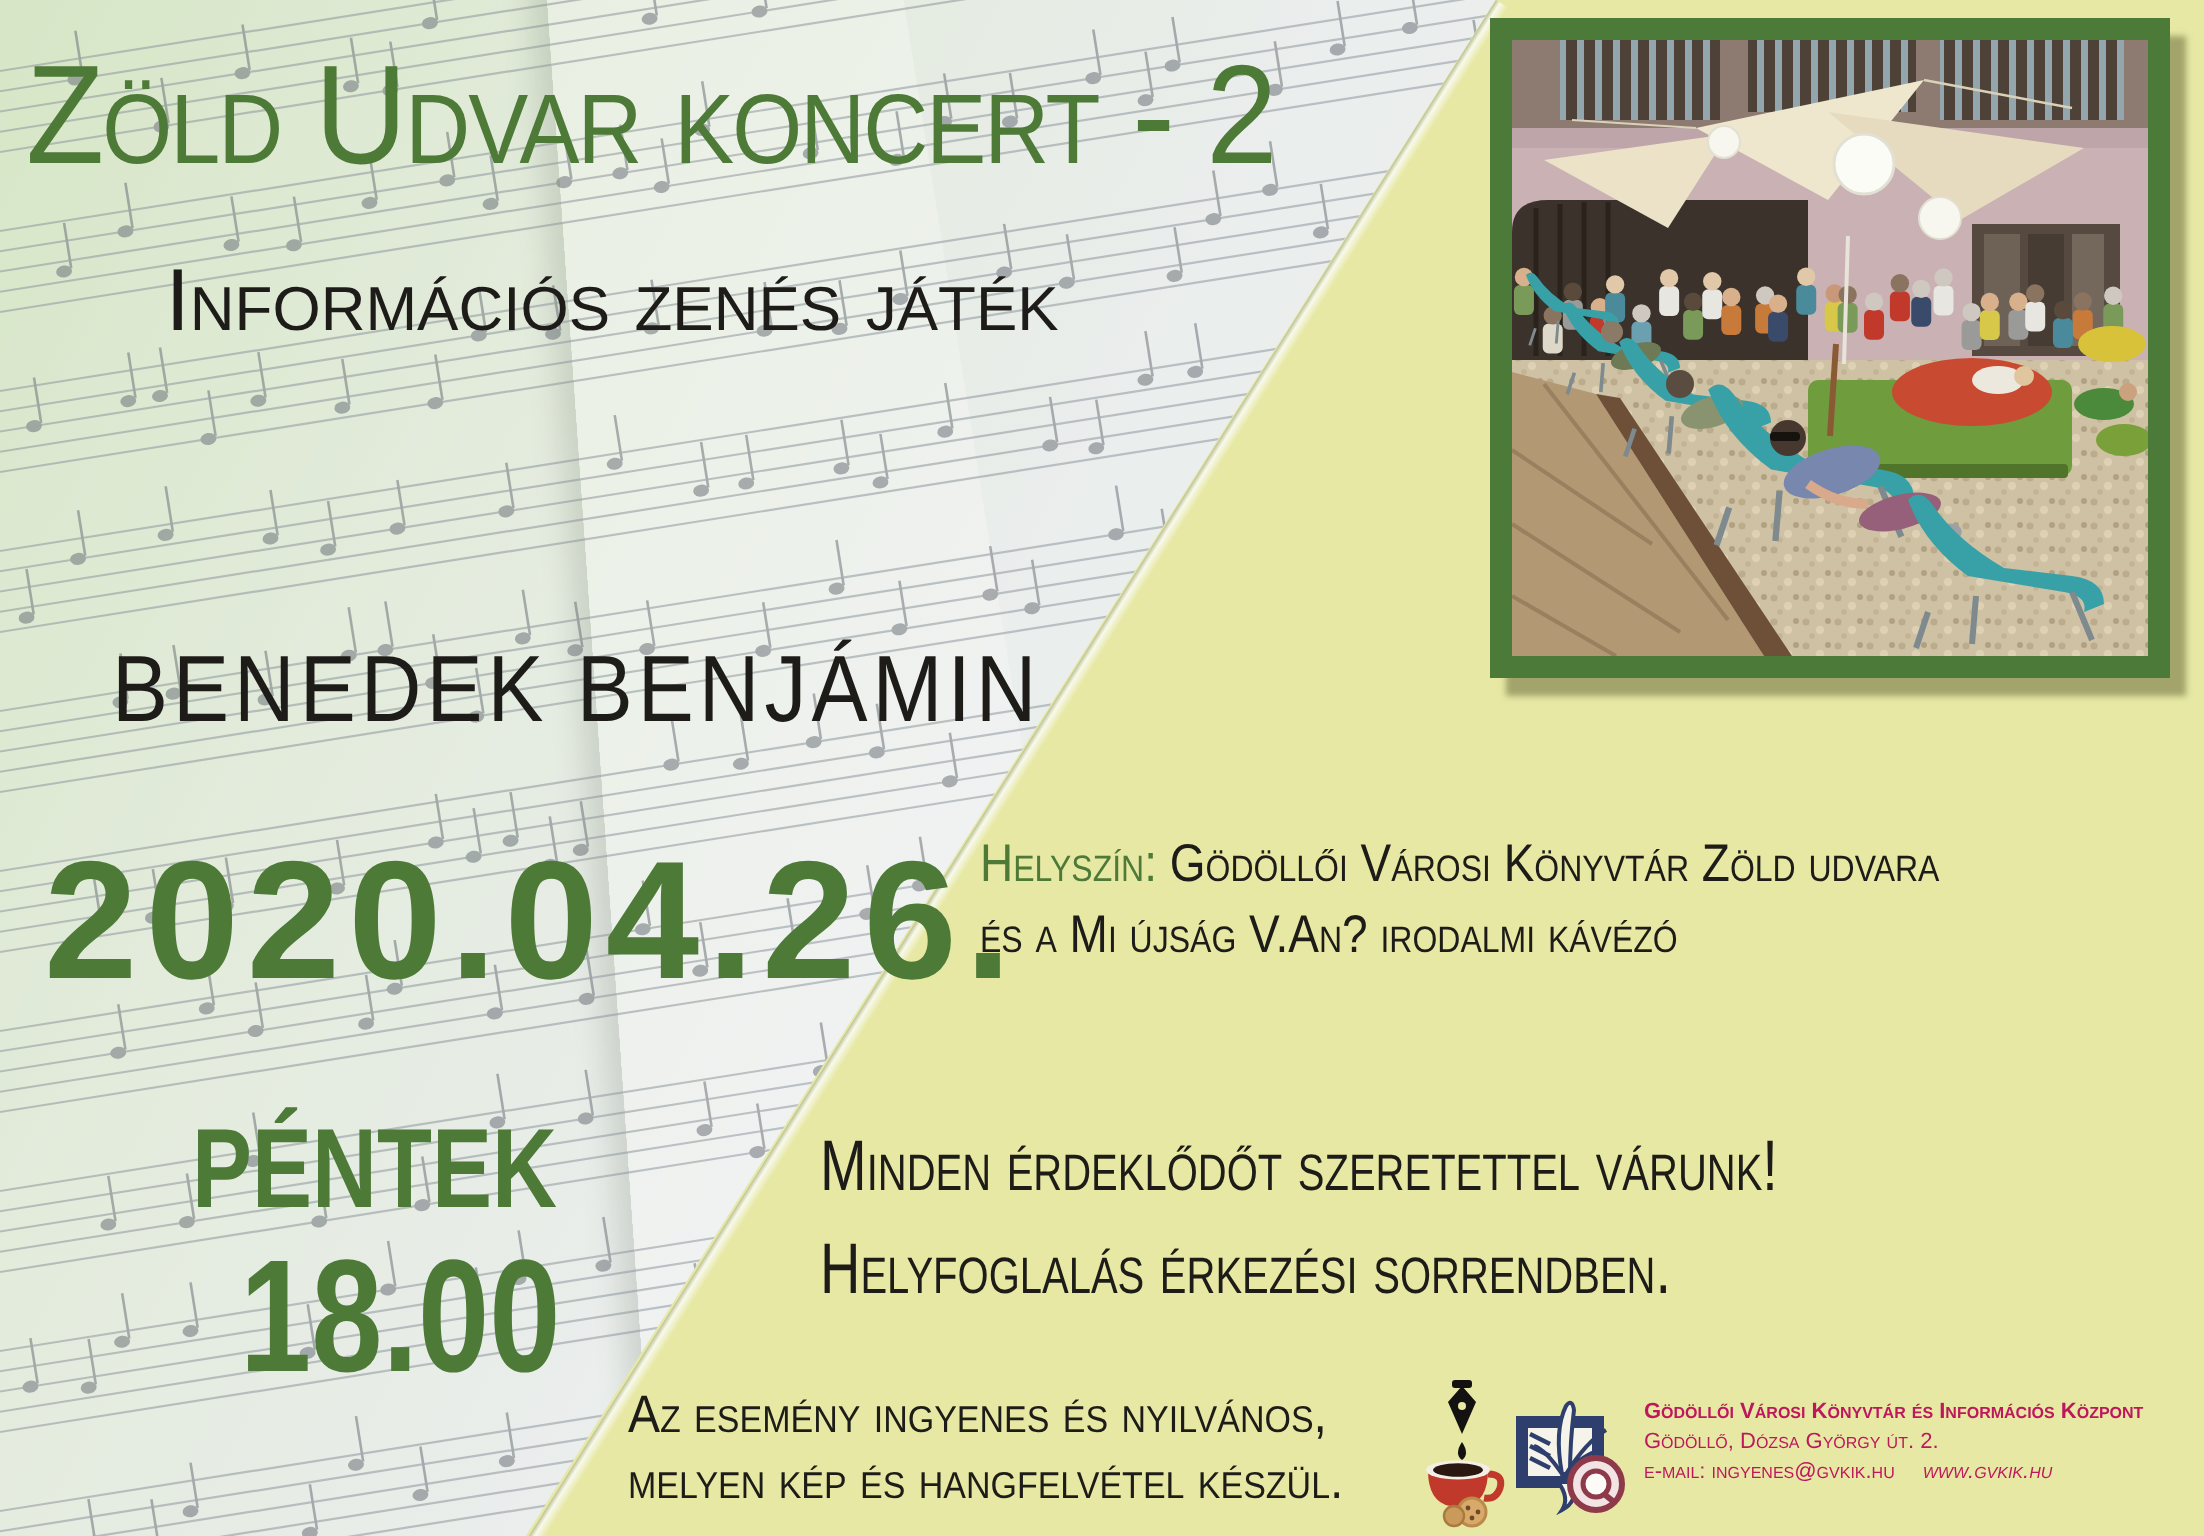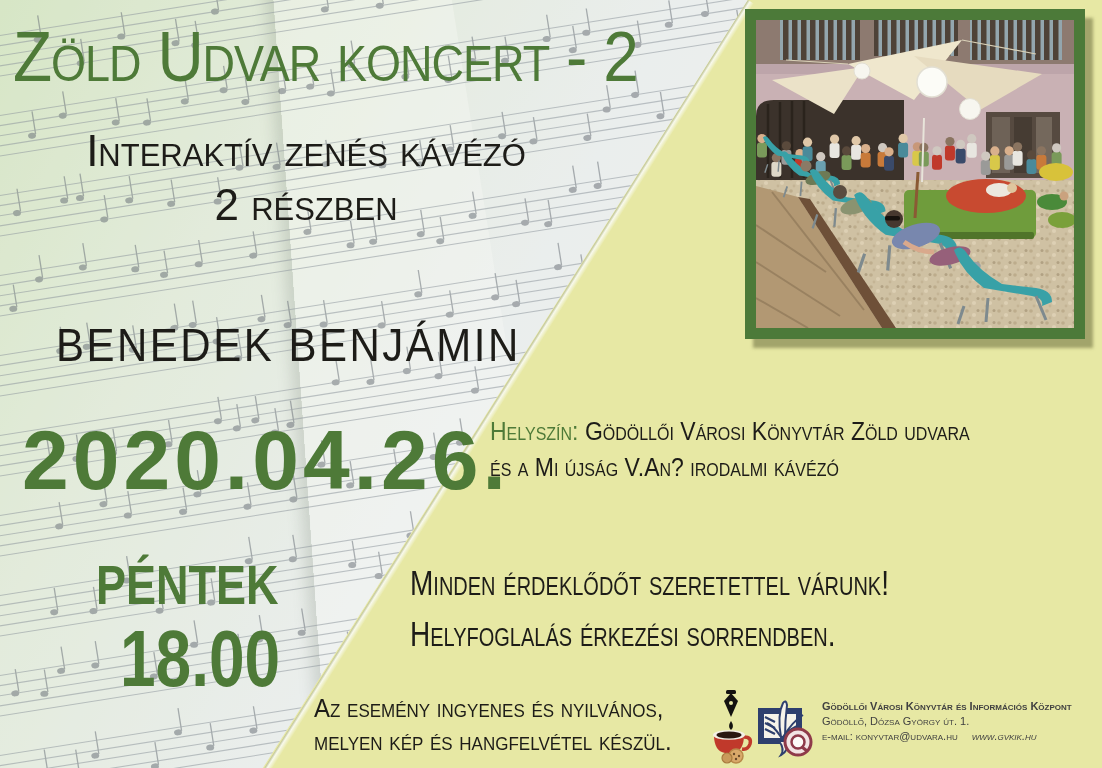--- a/index.html
+++ b/index.html
@@ -53,21 +53,21 @@
   .photo-frame{
     left:745px;top:9px;width:340px;height:330px;box-sizing:border-box;
     border:11px solid #4c7a39;
     box-shadow:8px 9px 3px rgba(105,108,60,.55);
     background:#c9b1b4;
   }
   .photo-frame svg{display:block;width:100%;height:100%;}
 
   
   .icon-svg{position:absolute;}
-  .footer{left:822px;top:699px;width:276px;color:#404040;}
+  .footer{left:822px;top:699px;width:276px;color:#be185d;}
   .footer .l1{font-size:11px;font-weight:bold;line-height:15px;}
   .footer .ln{font-size:11px;line-height:15px;}
   .footer .site{margin-left:14px;font-style:italic;}
 </style>
 </head>
 <body>
 
 <div id="poster">
 
   <div class="music-bg">
@@ -620,22 +620,21 @@
           <ellipse cx="848.6685190023854" cy="751" rx="4" ry="3" fill="#6d747b"></ellipse>
           <line x1="852.4685190023854" x2="852.4685190023854" y1="750" y2="727" stroke="#6d747b" stroke-width="1.3"></line>
         </g>
       </svg>
   </div>
   <div class="page-edge"></div>
 
   <h1 class="abs title sc green">Zöld Udvar koncert - 2</h1>
 
   <div class="abs subtitle sc">
-    <div>Interaktív zenés kávézó</div>
-    <div>2 részben</div>
+    <div>Információs zenés játék</div>
   </div>
 
   <div class="abs pianist-name">BENEDEK BENJÁMIN</div>
 
   <div class="abs date green">2020.04.26.</div>
   <div class="abs day sc green">péntek</div>
   <div class="abs time green">18.00</div>
 
   <div class="abs venue sc">
     <div><span class="green">Helyszín:</span> <span>Gödöllői Városi Könyvtár Zöld udvara</span></div>
@@ -815,17 +814,17 @@
     <path d="M28 40 Q24 18 30 6 Q33 2 34 8 Q32 24 32 40 Z" fill="#f6f3ea" stroke="#2e3f6e" stroke-width="2"></path>
     <path d="M30 40 Q40 24 50 18 M30 40 Q38 30 48 28 M28 40 Q20 28 14 26" stroke="#2e3f6e" stroke-width="2" fill="none"></path>
     <path d="M26 44 q6 8 2 14 q8 -4 6 -14 Z" fill="#f6f3ea" stroke="#2e3f6e" stroke-width="2"></path>
     <circle cx="45" cy="45" r="13" fill="#f2e4e4" stroke="#8e3a4a" stroke-width="3"></circle>
     <circle cx="45" cy="45" r="6.5" fill="#fdfbf8" stroke="#8e3a4a" stroke-width="2.5"></circle>
     <line x1="49" y1="50" x2="54" y2="54" stroke="#8e3a4a" stroke-width="3"></line>
   </svg>
 
   <div class="abs footer sc">
     <div class="l1">Gödöllői Városi Könyvtár és Információs Központ</div>
-    <div class="ln">Gödöllő, Dózsa György út. 1.</div>
-    <div class="ln"><span>e-mail: konyvtar@udvara.hu</span><span class="site">www.gvkik.hu</span></div>
+    <div class="ln">Gödöllő, Dózsa György út. 2.</div>
+    <div class="ln"><span>e-mail: ingyenes@gvkik.hu</span><span class="site">www.gvkik.hu</span></div>
   </div>
 
 </div>
 
 </body></html>

